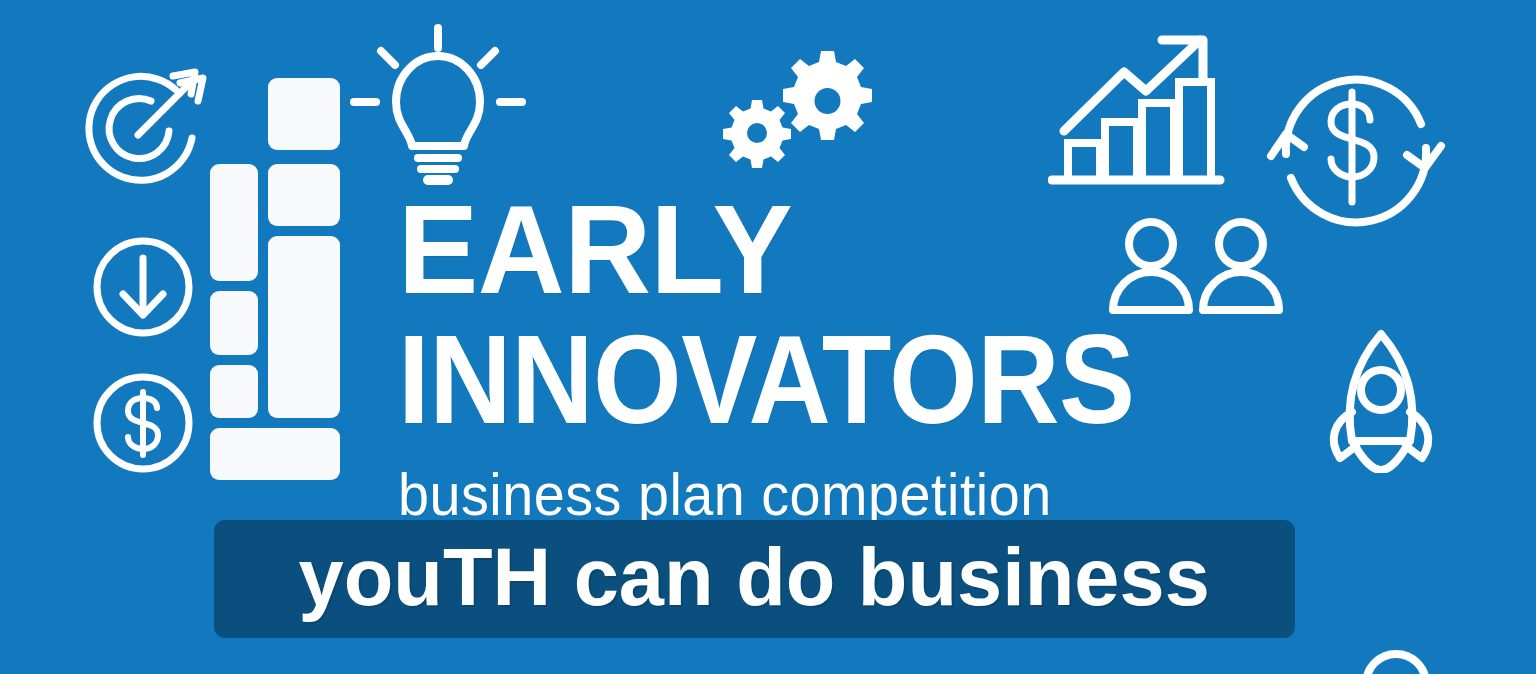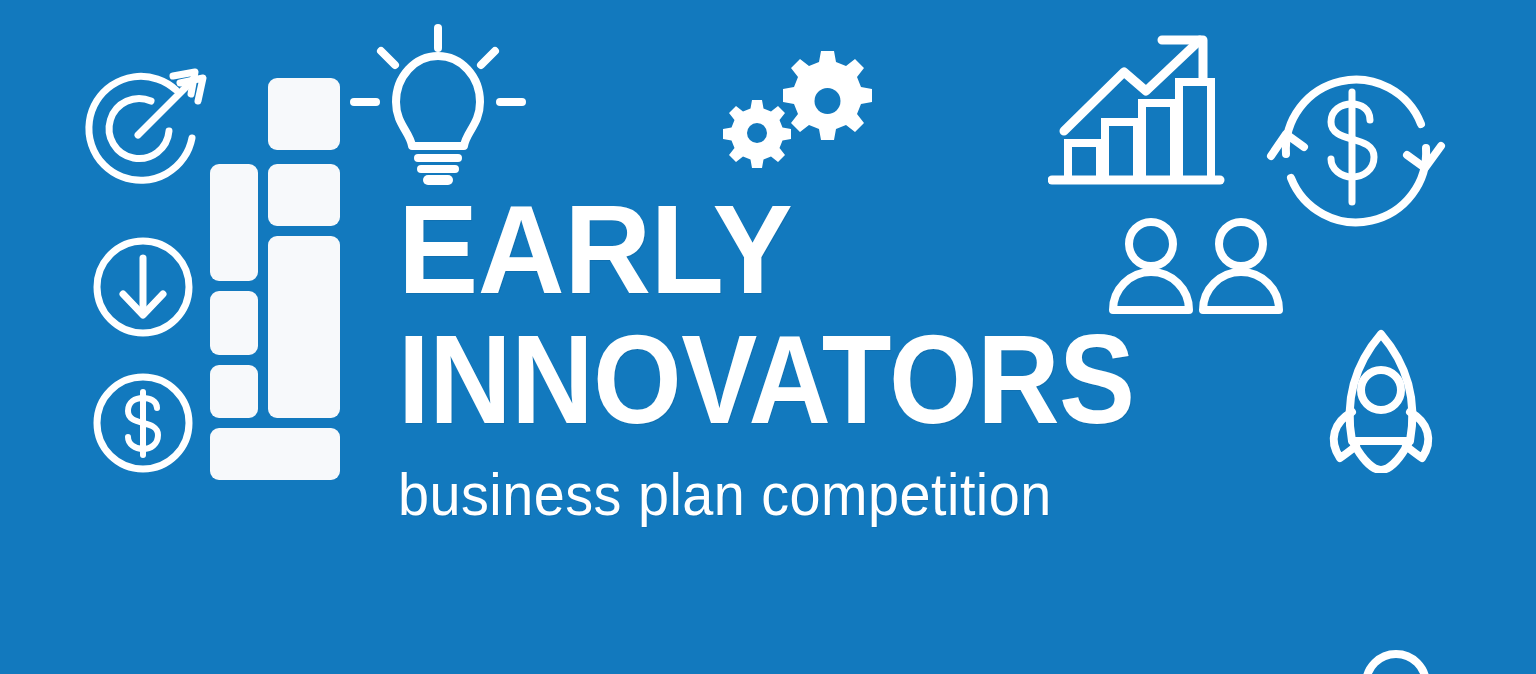--- a/index.html
+++ b/index.html
@@ -208,14 +208,17 @@
       <circle cx="46" cy="44" r="30" fill="none" stroke="#ffffff" stroke-width="8"></circle>
     </svg>
   </div>
 
   <div class="abs" id="wordmark">
     <div class="word-line" id="word-early">EARLY</div>
     <div class="word-line" id="word-innovators">INNOVATORS</div>
     <div id="tagline">business plan competition</div>
   </div>
 
+  <div class="abs" id="slogan-banner">
+    <span id="slogan-text">youTH can do business</span>
+  </div>
 
 </div>
 
 </body></html>

